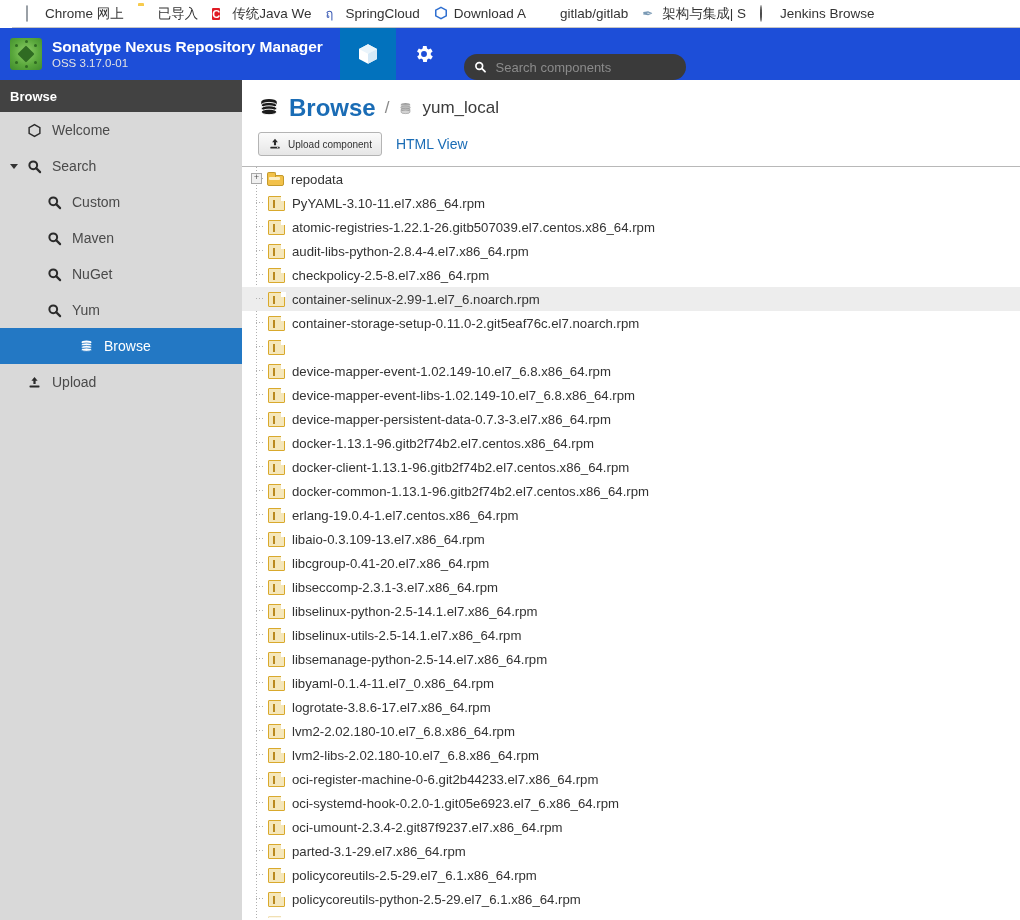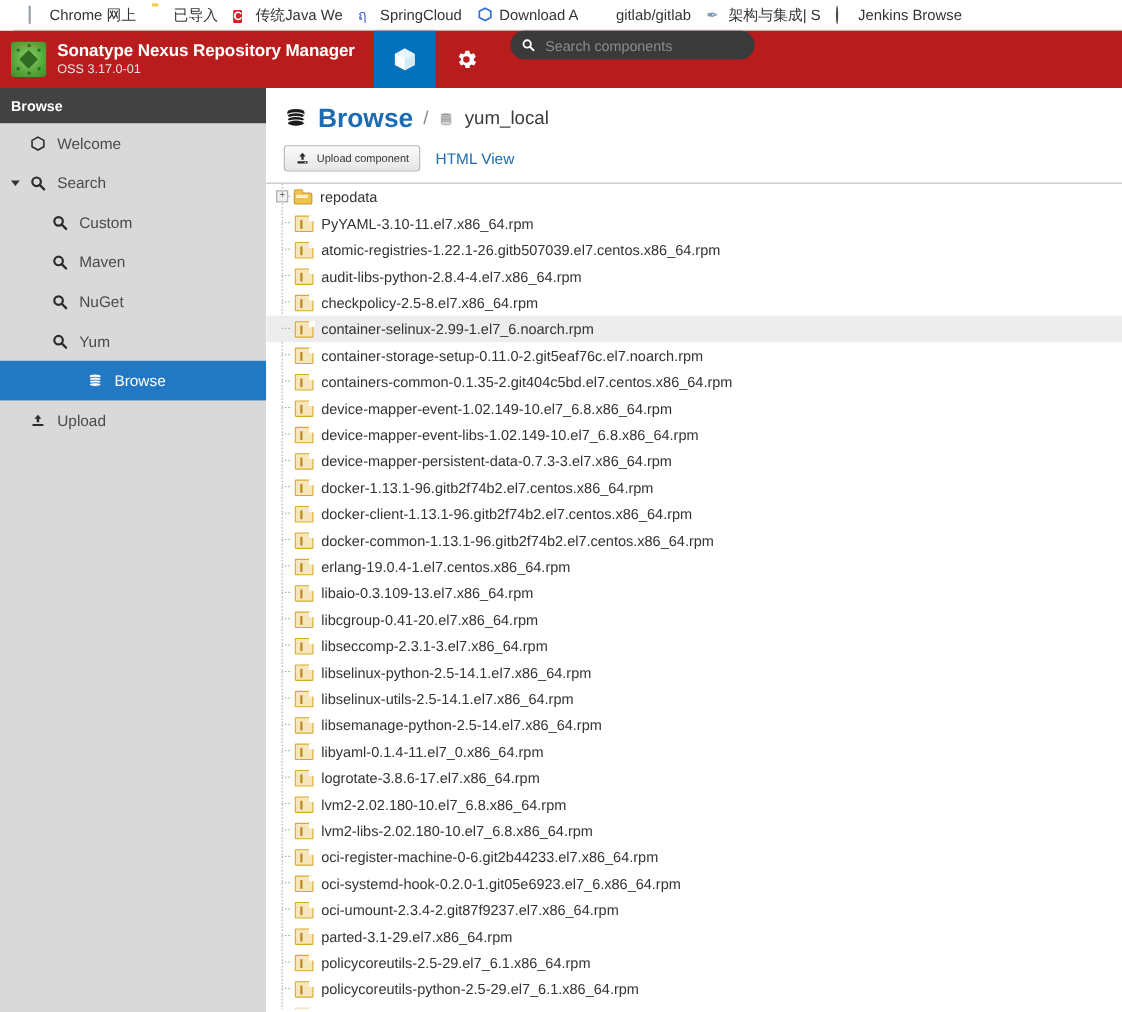--- a/index.html
+++ b/index.html
@@ -60,21 +60,21 @@
              background:#fff; clip-path: polygon(0 0,100% 0,50% 100%); }
   .ic-feather { width: 14px; height: 14px; color: #7a9ab5; font-size: 13px;
              line-height: 14px; text-align: center; }
   .ic-avatar { width: 14px; height: 14px; border-radius: 50%;
              background: radial-gradient(circle at 50% 35%, #e8d5c0 0 38%, #5a4535 40% 100%);
              border: 1px solid #4a4a4a; }
 
   
   #nexus-header {
     height: 52px;
-    background: #b91c1c;
+    background: #1d4ed8;
     display: flex;
     align-items: stretch;
   }
   #brand { display: flex; align-items: center; padding-left: 10px; width: 340px; gap: 10px; }
   #logo {
     width: 32px; height: 32px; border-radius: 3px;
     background: radial-gradient(circle at 50% 45%, #8fd06a 0%, #5aa83c 55%, #3f8a2c 100%);
     position: relative; flex: 0 0 32px;
   }
   #logo .cube {
@@ -91,21 +91,21 @@
   .hdr-btn {
     width: 56px; display:flex; align-items:center; justify-content:center;
     cursor: pointer; position: relative;
   }
   .hdr-btn.active { background: #0272bd; }
   .hdr-btn.active:after {
     content:""; position:absolute; bottom:-9px; left:50%; margin-left:-9px;
     border-width: 9px 9px 0 9px; border-style: solid;
     border-color: #0272bd transparent transparent transparent;
   }
-  #search-wrap { display:flex; align-items:flex-start; padding-left: 12px; flex: 1; }
+  #search-wrap { display:flex; align-items:flex-end; padding-left: 12px; flex: 1; }
   #search-box {
     width: 222px; height: 26px; background: #3a3a3a; border-radius: 13px;
     display:flex; align-items:center; padding: 0 10px; gap: 7px; cursor: text;
   }
   #search-input {
     background: transparent; border: 0; outline: 0; color: #ddd;
     font-size: 13px; font-family: "Liberation Sans", sans-serif; width: 100%;
   }
   #search-input::placeholder { color: #8b8b8b; }
 
@@ -442,21 +442,20 @@
             <span class="node-label">container-selinux-2.99-1.el7_6.noarch.rpm</span>
           </div>
           <div class="tree-row">
             <span class="tree-elbow"></span>
             <span class="node-ico file"></span>
             <span class="node-label">container-storage-setup-0.11.0-2.git5eaf76c.el7.noarch.rpm</span>
           </div>
           <div class="tree-row">
             <span class="tree-elbow"></span>
             <span class="node-ico file"></span>
-            <span class="node-label">containers-common-0.1.35-2.git404c5bd.el7.centos.x86_64.rpm</span>
           </div>
           <div class="tree-row">
             <span class="tree-elbow"></span>
             <span class="node-ico file"></span>
             <span class="node-label">device-mapper-event-1.02.149-10.el7_6.8.x86_64.rpm</span>
           </div>
           <div class="tree-row">
             <span class="tree-elbow"></span>
             <span class="node-ico file"></span>
             <span class="node-label">device-mapper-event-libs-1.02.149-10.el7_6.8.x86_64.rpm</span>

